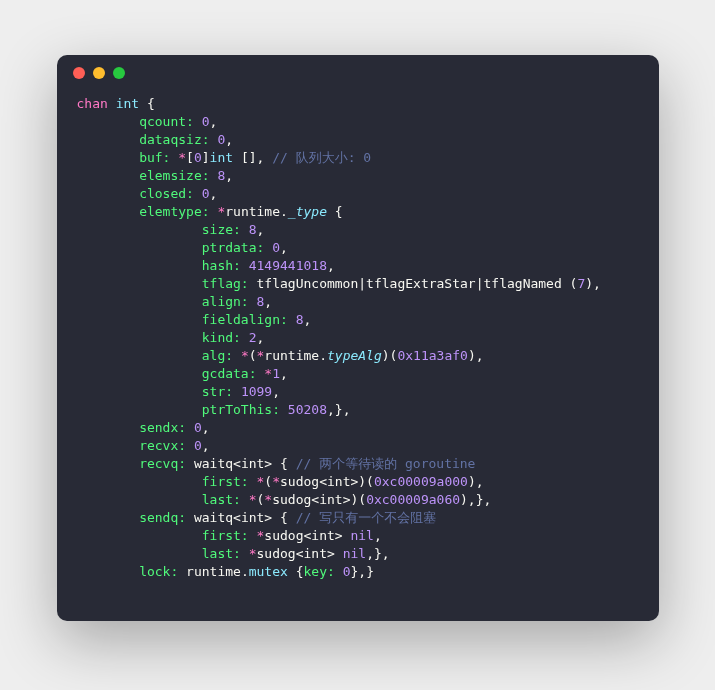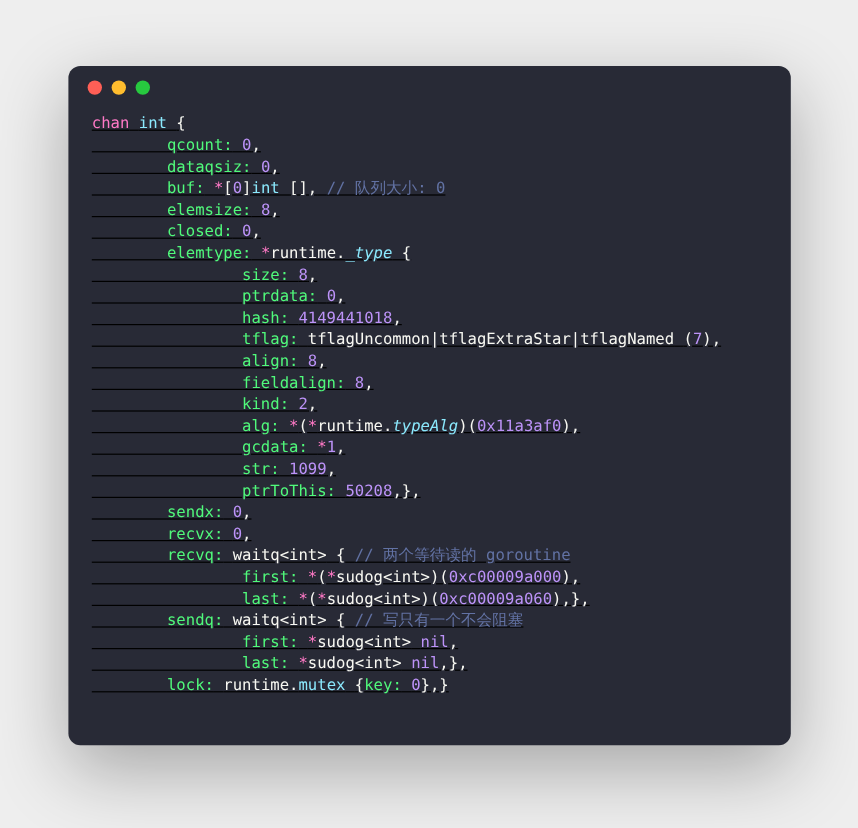--- a/index.html
+++ b/index.html
@@ -15,21 +15,20 @@
     box-sizing: border-box;
   }
   .window {
     margin-top: 55px;
     margin-bottom: 67px;
     width: 602px;
     background: #282a36;
     border-radius: 10px;
     box-shadow: 0 20px 60px rgba(0,0,0,0.3);
     overflow: hidden;
-    text-decoration: underline;
   }
   .titlebar {
     height: 36px;
     display: flex;
     align-items: center;
     padding-left: 16px;
     gap: 8px;
   }
   .tl-btn {
     width: 12px;

